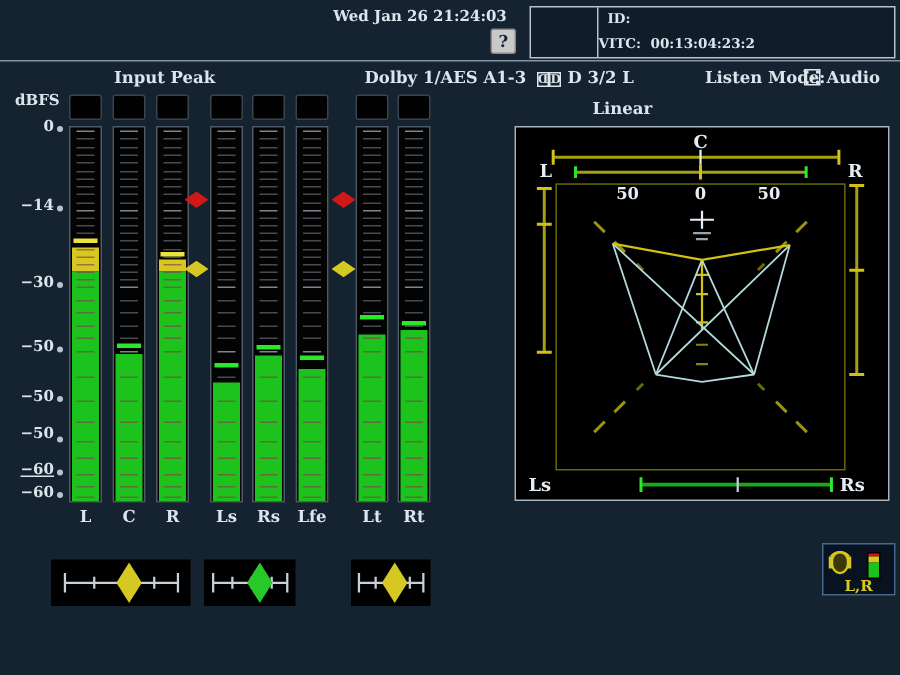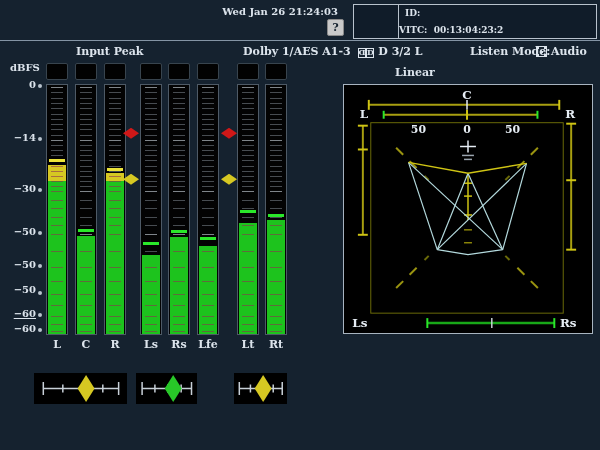--- a/index.html
+++ b/index.html
@@ -495,14 +495,28 @@
           <line x1="5.300000000000001" y1="15.5" x2="48.230000000000004" y2="15.5" stroke="#c8d0d8" stroke-width="1.5"></line>
           <line x1="5.300000000000001" y1="9" x2="5.300000000000001" y2="22" stroke="#c8d0d8" stroke-width="1.5"></line>
           <line x1="16.43" y1="11.5" x2="16.43" y2="19.5" stroke="#c8d0d8" stroke-width="1.5"></line>
           <line x1="27.560000000000002" y1="11.5" x2="27.560000000000002" y2="19.5" stroke="#c8d0d8" stroke-width="1.5"></line>
           <line x1="39.22" y1="11.5" x2="39.22" y2="19.5" stroke="#c8d0d8" stroke-width="1.5"></line>
           <line x1="48.230000000000004" y1="9" x2="48.230000000000004" y2="22" stroke="#c8d0d8" stroke-width="1.5"></line>
           <polygon points="29.150000000000002,2 37.650000000000006,15.5 29.150000000000002,29 20.650000000000002,15.5" fill="#d6c822"></polygon>
         </svg></div>
     </div>
 
+  <div class="listen-box">
+    <svg width="20" height="20" style="position:absolute;left:2px;top:2px">
+      <ellipse cx="9" cy="10" rx="5.5" ry="7" fill="#3c380a" stroke="#d6c822" stroke-width="1.5"></ellipse>
+      <rect x="1.5" y="6" width="3" height="8" fill="#d6c822"></rect>
+      <rect x="13.5" y="6" width="3" height="8" fill="#d6c822"></rect>
+      <path d="M3 6 A7 6 0 0 1 15 6" fill="none" stroke="#d6c822" stroke-width="1.5"></path>
+    </svg>
+    <div class="abs" style="left:29px;top:5px;width:9px;height:18px;background:#000">
+      <div style="position:absolute;left:1px;top:1px;width:7px;height:2px;background:#d01818"></div>
+      <div style="position:absolute;left:1px;top:3px;width:7px;height:4px;background:#d6c822"></div>
+      <div style="position:absolute;left:1px;top:7px;width:7px;height:10px;background:#1dc31d"></div>
+    </div>
+    <div class="abs t10" style="left:14px;top:22px;color:#d6c822">L,R</div>
+  </div>
 
 </div>
 
 </body></html>

